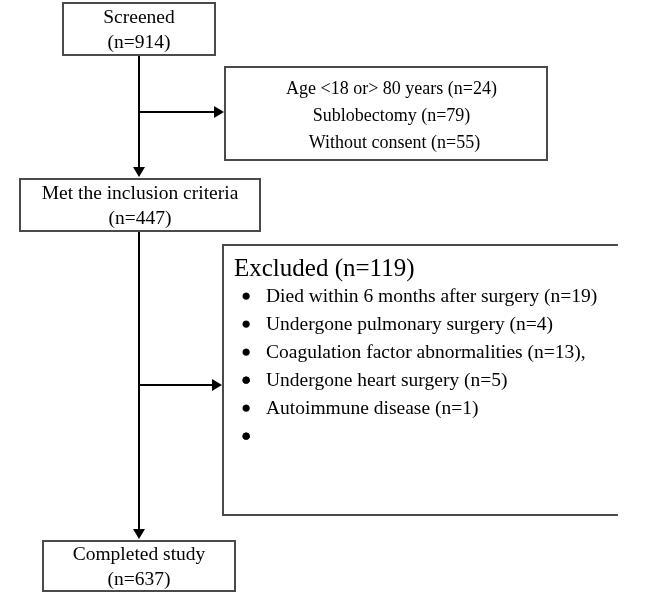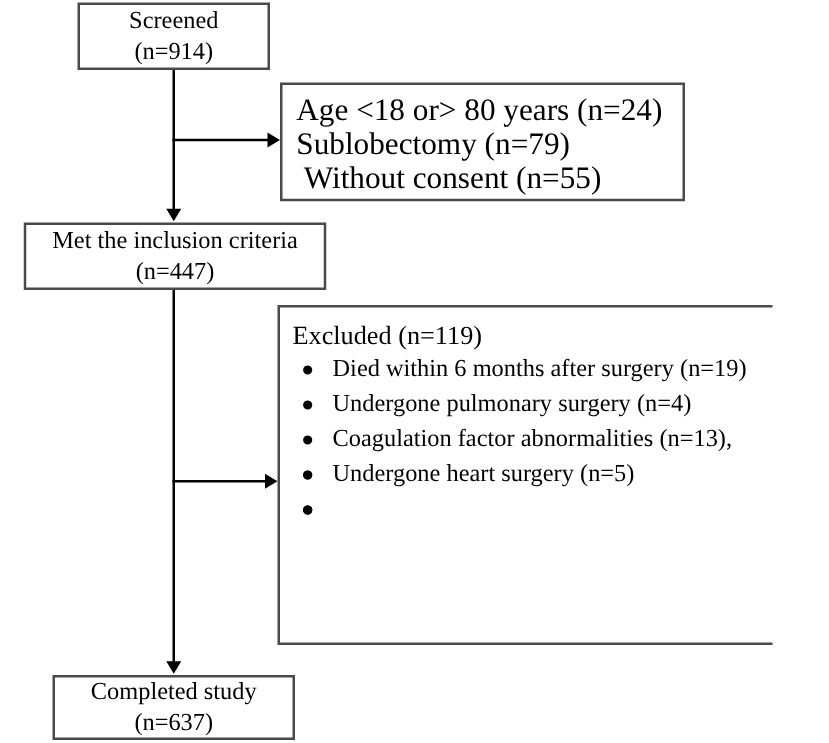--- a/index.html
+++ b/index.html
@@ -50,21 +50,21 @@
   #node-excluded {
     left: 222px; top: 244px; width: 437px; height: 272px;
     padding: 8px 0 0 10px;
   }
   #node-completed {
     left: 42px; top: 540px; width: 194px; height: 52px;
   }
 
   
   .excl-title {
-    font-size: 21px;
+    font-size: 25px;
     line-height: 28px;
     white-space: nowrap;
   }
   .excl-list {
     list-style: none;
     margin: 0;
     padding: 0;
   }
   .excl-item {
     position: relative;
@@ -77,23 +77,24 @@
   .excl-item .bullet {
     position: absolute;
     left: 7px;
     top: 0;
     font-size: 17px;
     line-height: 28px;
   }
 
   
   .pre-line {
-    font-size: 25px;
+    font-size: 18px;
     line-height: 27px;
     white-space: nowrap;
+    text-align: center;
   }
   .pre-line.indent { padding-left: 6px; }
 
   
   .conn {
     position: absolute;
     background: #000000;
   }
   .v-line { width: 2px; }
   .h-line { height: 2px; }
@@ -151,20 +152,21 @@
       </li>
       <li class="excl-item">
         <span class="bullet">●</span>
       </li>
       <li class="excl-item">
         <span class="bullet">●</span>
         <span>Undergone heart surgery (n=5)</span>
       </li>
       <li class="excl-item">
         <span class="bullet">●</span>
+        <span> Autoimmune disease (n=1)</span>
       </li>
       <li class="excl-item">
         <span class="bullet">●</span>
       </li>
       <li class="excl-item">
         <span class="bullet">●</span>
       </li>
     </ul>
   </div>
 

